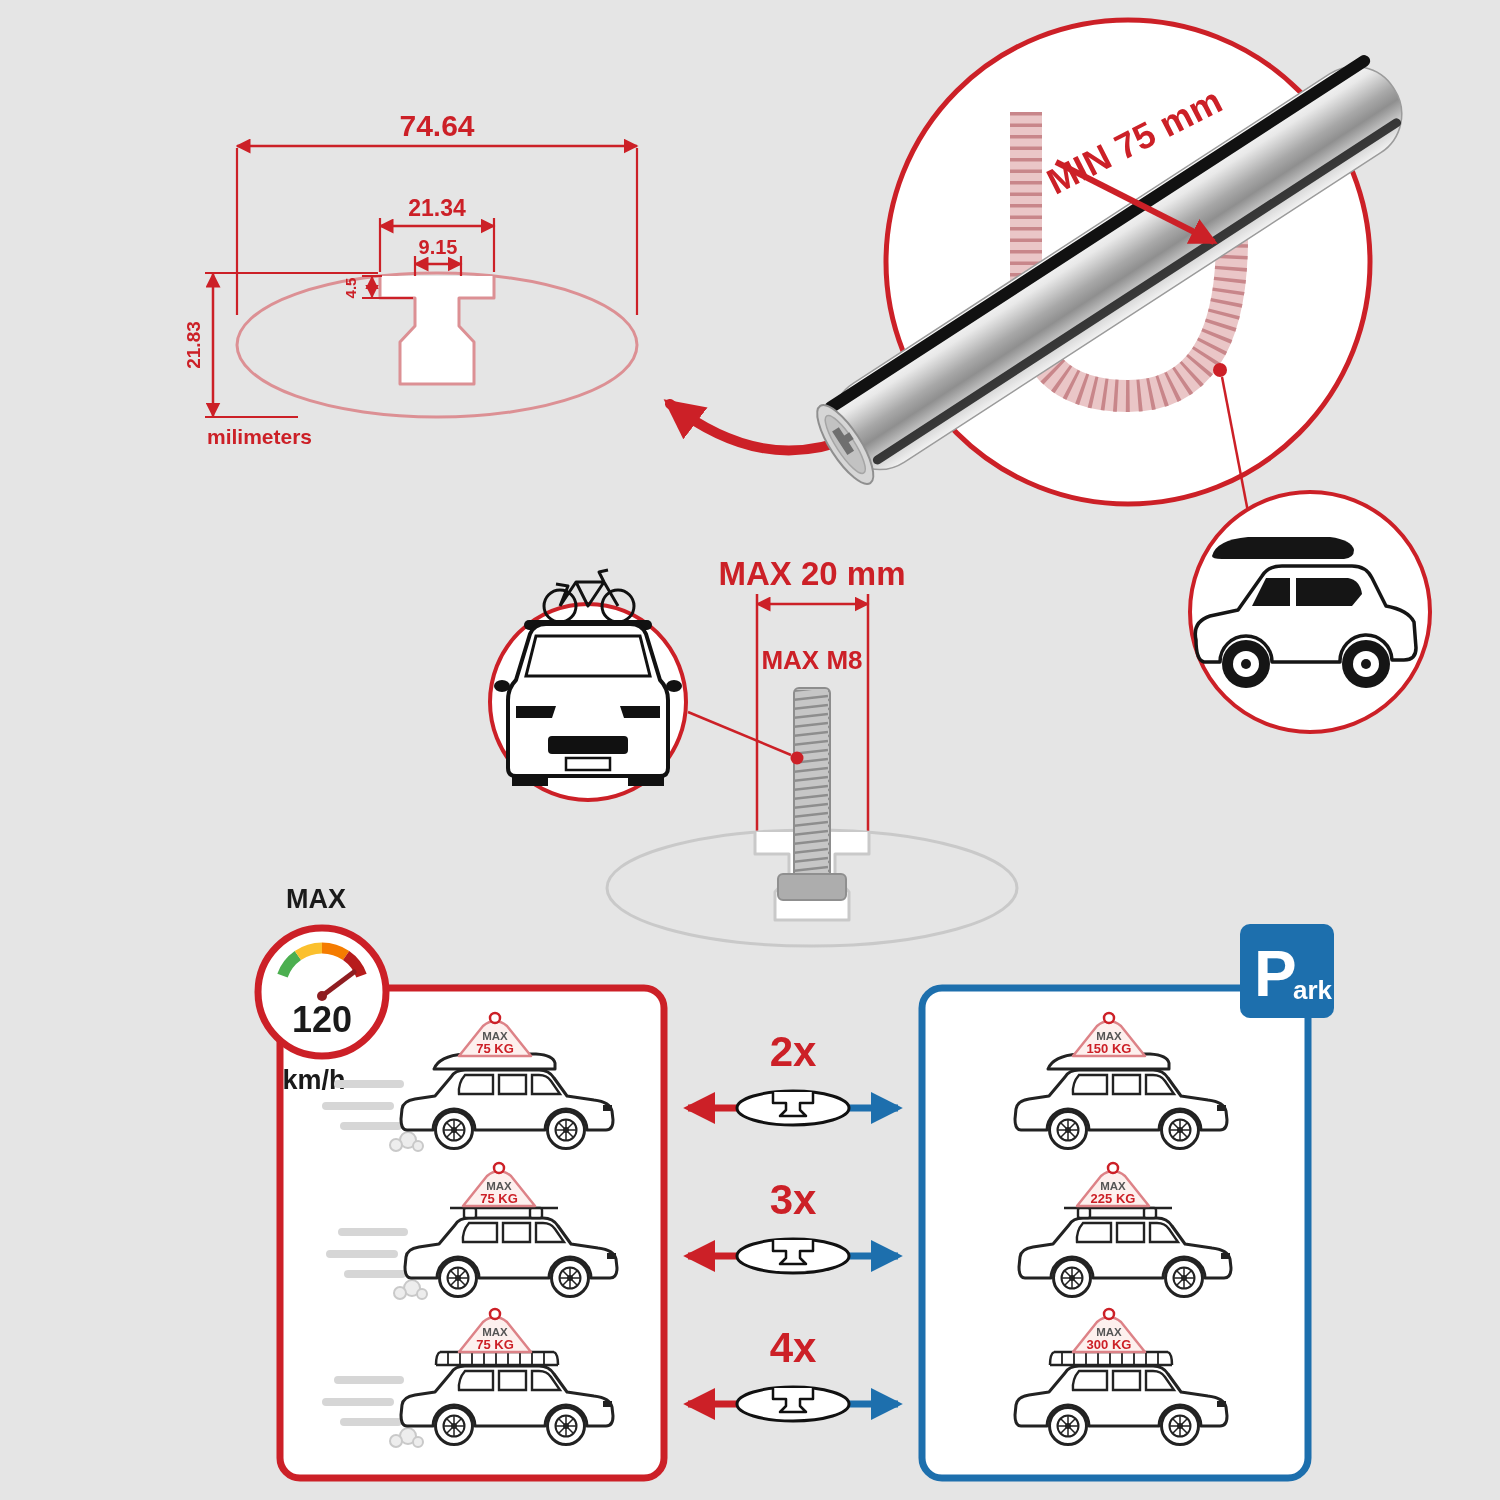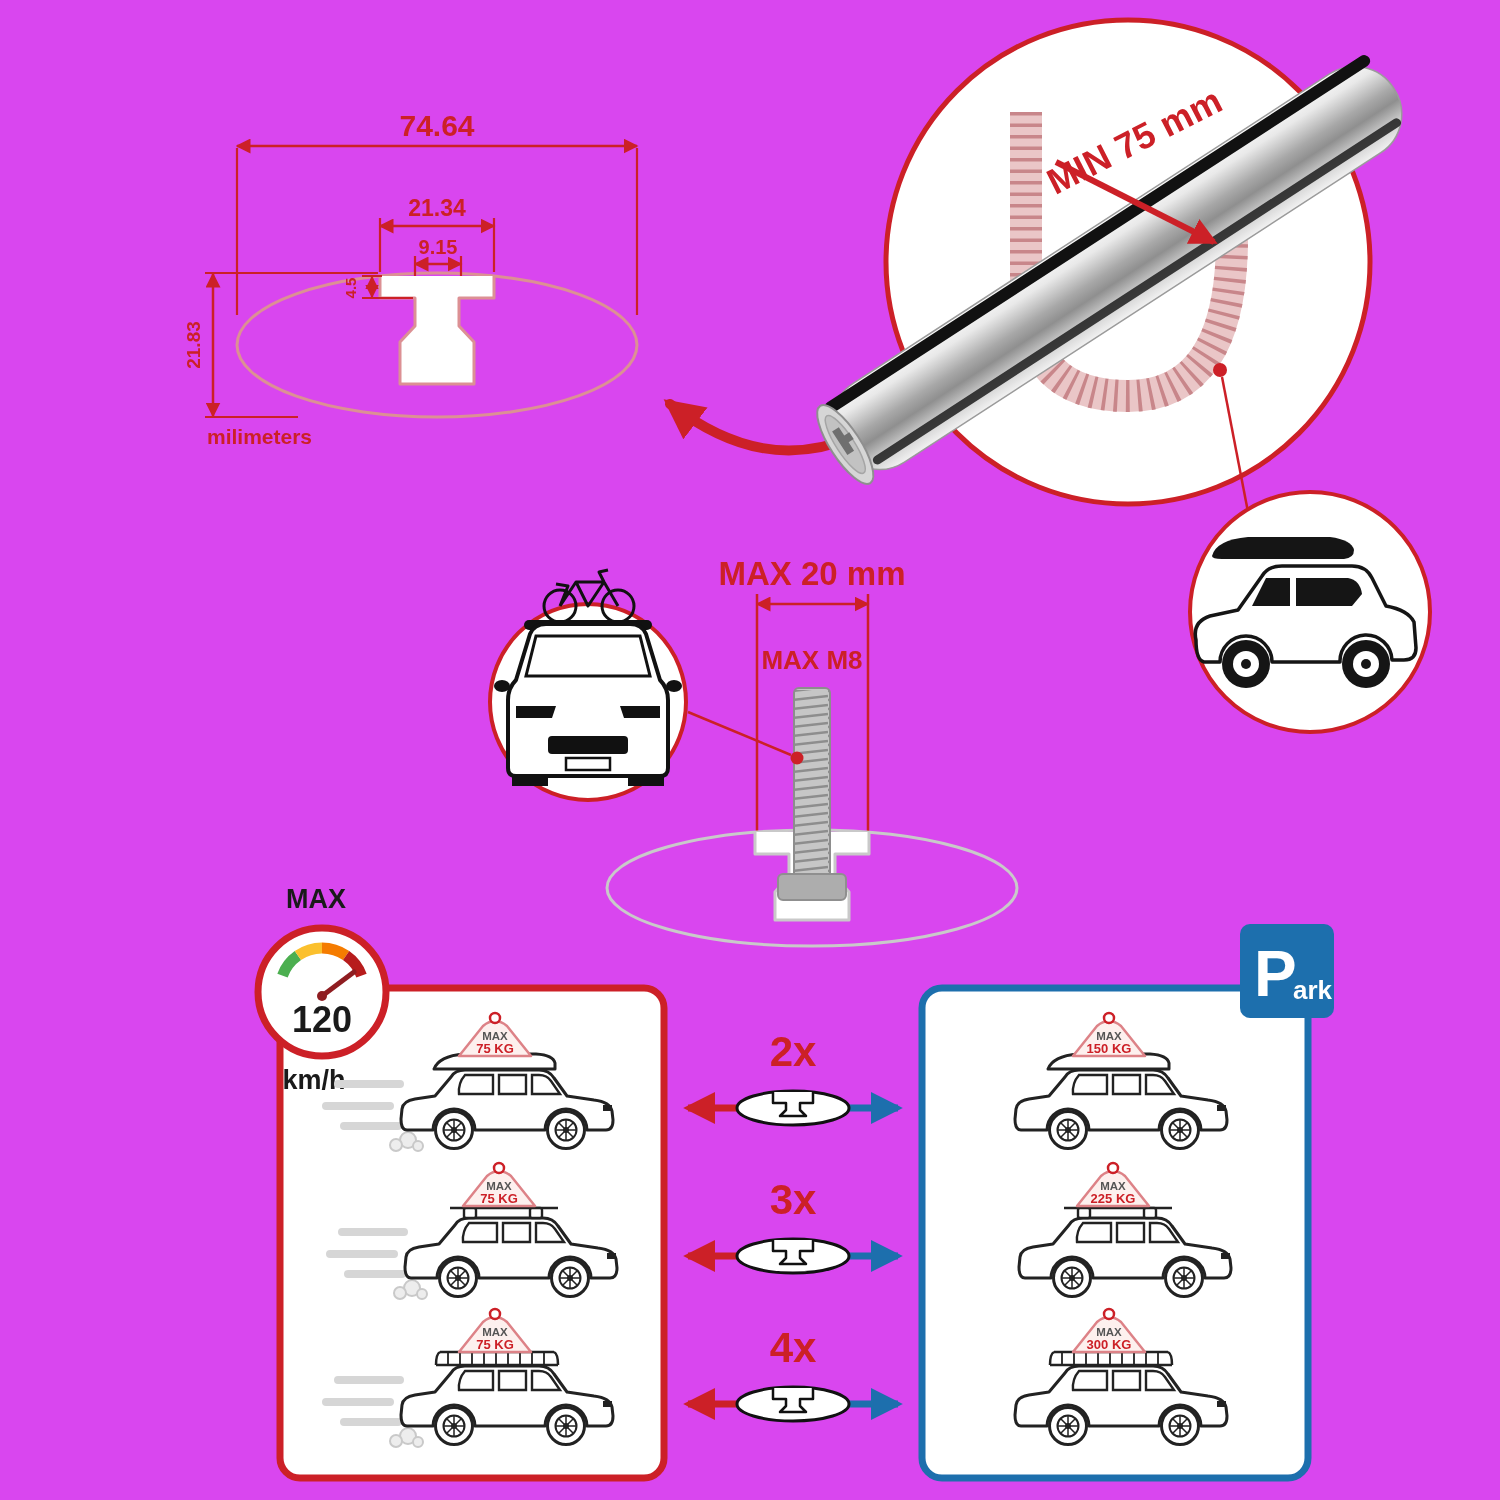--- a/index.html
+++ b/index.html
@@ -1,16 +1,16 @@
 <!DOCTYPE html>
 <html><head>
 <meta charset="utf-8">
 <style>
   html,body{margin:0;padding:0;background:#fff;}
-  .stage{position:relative;width:1500px;height:1500px;background:#d946ef;overflow:hidden;}
+  .stage{position:relative;width:1500px;height:1500px;background:#e5e5e5;overflow:hidden;}
   svg{display:block;}
   svg text{font-family:"Liberation Sans", sans-serif;}
   .dimtext{fill:#cc2027;font-weight:bold;}
   .darktext{fill:#1a1a1a;font-weight:bold;}
   .whitetext{fill:#ffffff;font-weight:bold;}
   .count{fill:#cc2027;font-weight:bold;}
   .tagmax{fill:#555555;font-weight:bold;}
   .tagval{fill:#cc2027;font-weight:bold;}
 </style>
 </head>

